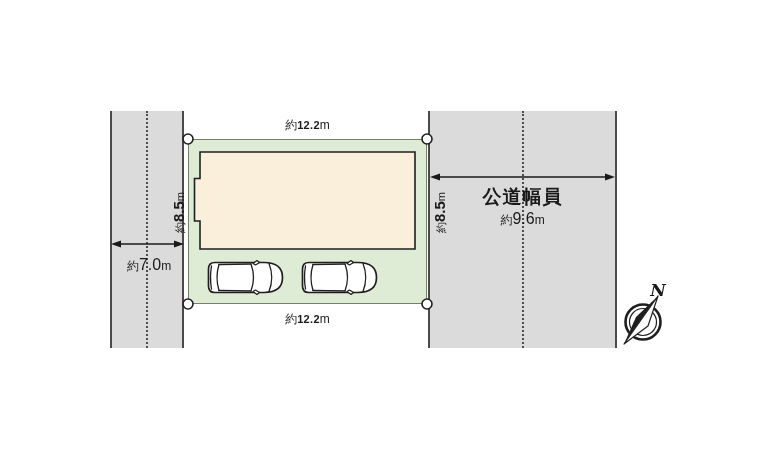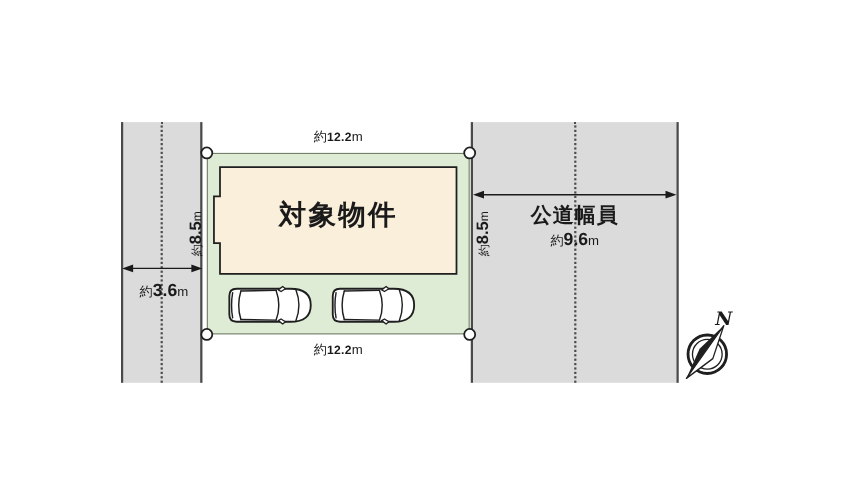--- a/index.html
+++ b/index.html
@@ -47,21 +47,21 @@
   .dim-vertical{
     width:60px;height:17px;text-align:center;line-height:17px;
     transform:rotate(-90deg);transform-origin:center center;
   }
   .dim-vertical .pre,.dim-vertical .unit{font-size:11px;}
   .dim-vertical .num{font-size:15px;font-weight:700;}
   .road-label-group{text-align:center;}
   .road-title{font-size:19px;font-weight:700;letter-spacing:1px;line-height:21px;}
   .road-width{margin-top:3px;line-height:18px;}
   .road-width .pre,.road-width .unit{font-size:12px;}
-  .road-width .num{font-size:16px;font-weight:700;}
+  .road-width .num{font-size:16px;font-weight:400;}
   .building-title{
     left:200px;top:182px;width:215px;text-align:center;
     font-size:25px;font-weight:600;letter-spacing:2px;line-height:28px;
   }
   .north-label{
     left:646px;top:280px;width:24px;text-align:center;
     font-family:"DejaVu Serif",serif;font-style:italic;font-size:17px;font-weight:600;
   }
 </style>
 </head>
@@ -143,28 +143,27 @@
   <div class="txt dim-vertical" style="left:148px;top:204px;">
     <span class="pre">約</span><span class="num">8.5</span><span class="unit">m</span>
   </div>
 
   <div class="txt dim-vertical" style="left:409px;top:204px;">
     <span class="pre">約</span><span class="num">8.5</span><span class="unit">m</span>
   </div>
 
   <div class="txt road-label-group" style="left:102px;top:253px;width:94px;">
     <div class="road-width">
-      <span class="pre">約</span><span class="num">3.6</span><span class="unit">m</span>
+      <span class="pre">約</span><span class="num">7.0</span><span class="unit">m</span>
     </div>
   </div>
 
   <div class="txt road-label-group" style="left:447px;top:186px;width:151px;">
     <div class="road-title">公道幅員</div>
     <div class="road-width">
       <span class="pre">約</span><span class="num">9.6</span><span class="unit">m</span>
     </div>
   </div>
 
-  <div class="txt building-title">対象物件</div>
 
   <div class="txt north-label">N</div>
 
 </div>
 
 </body></html>

